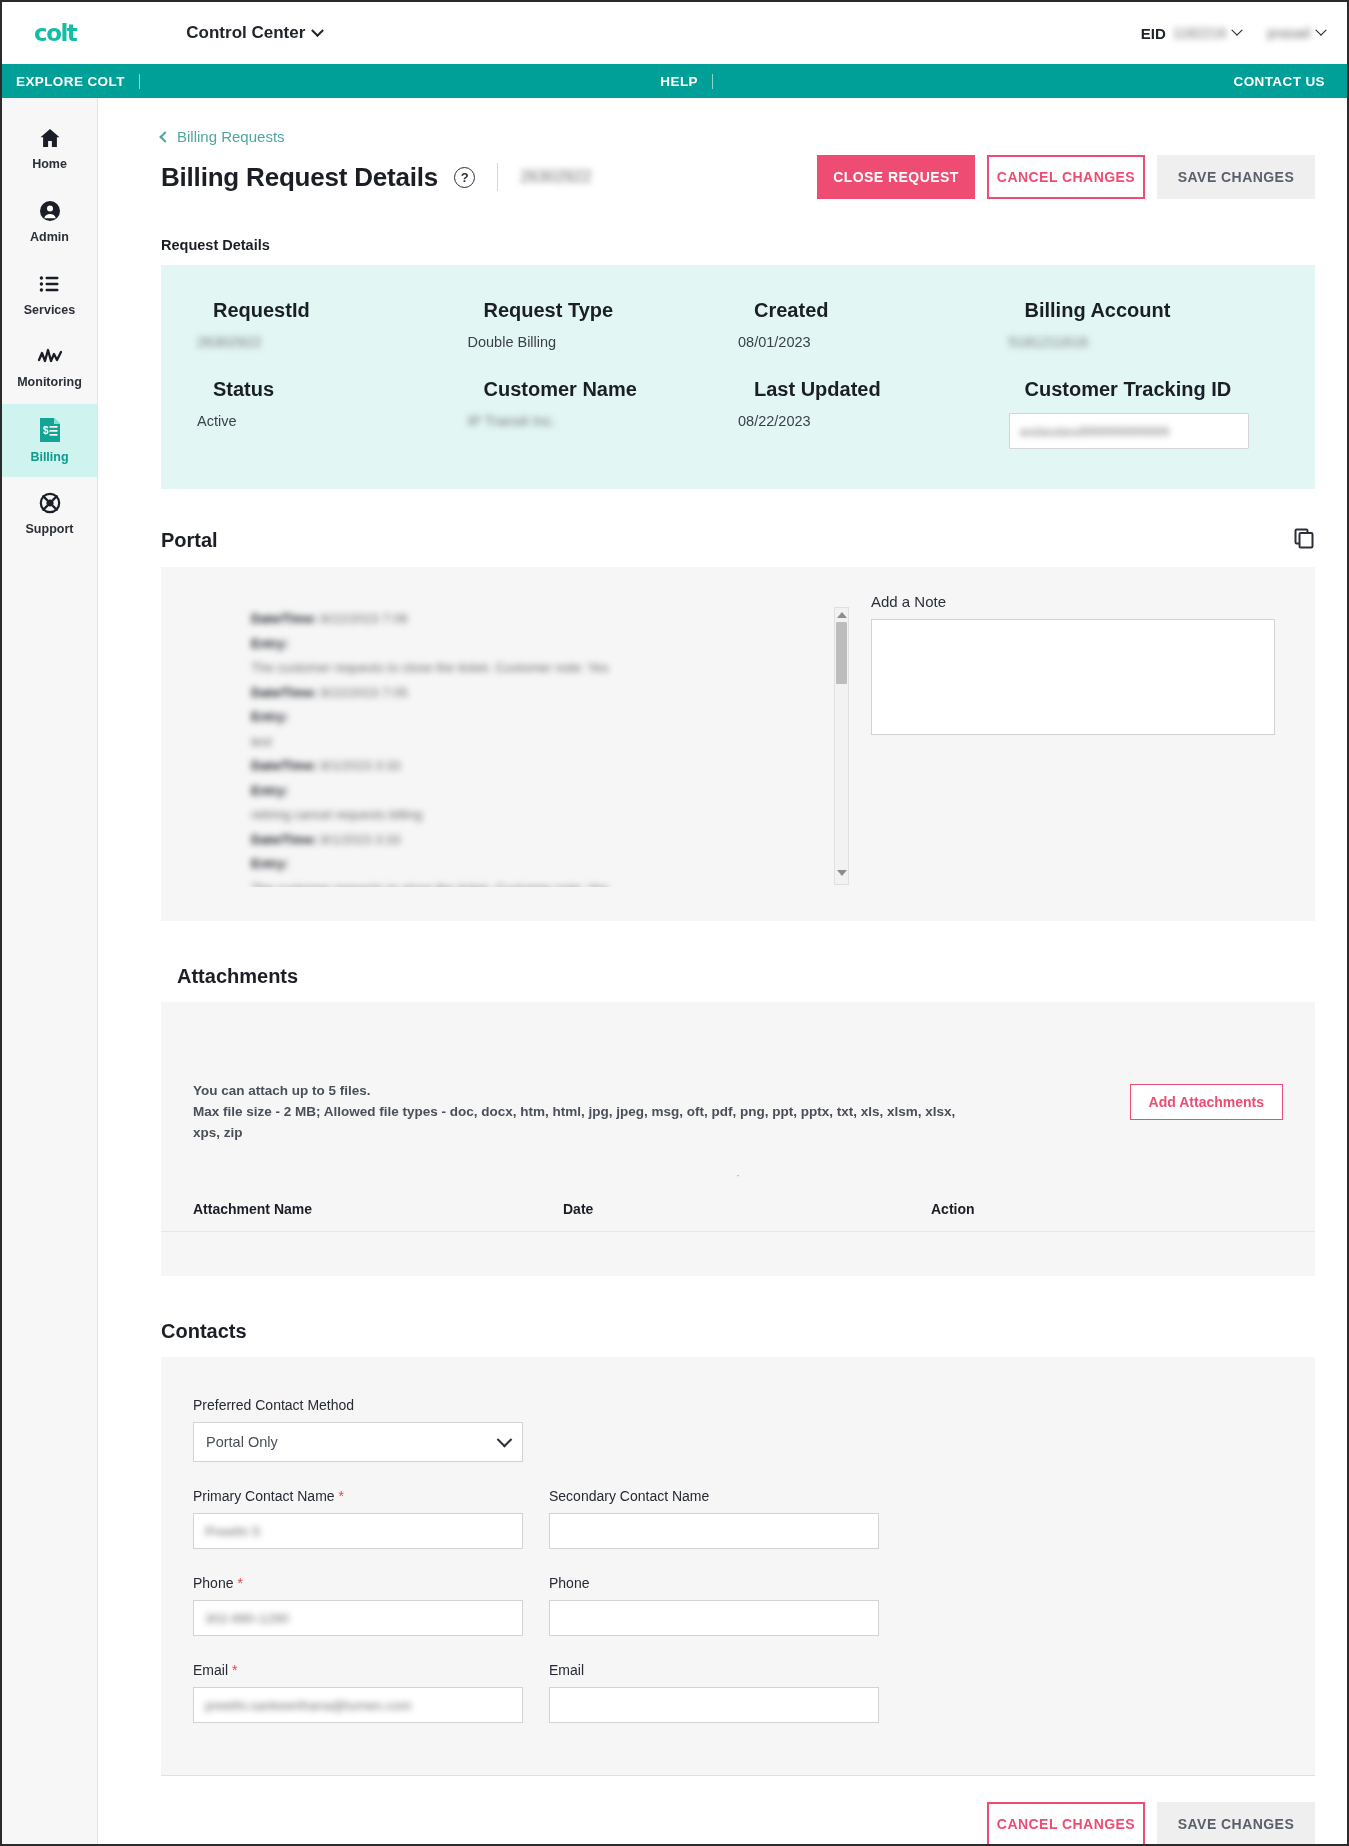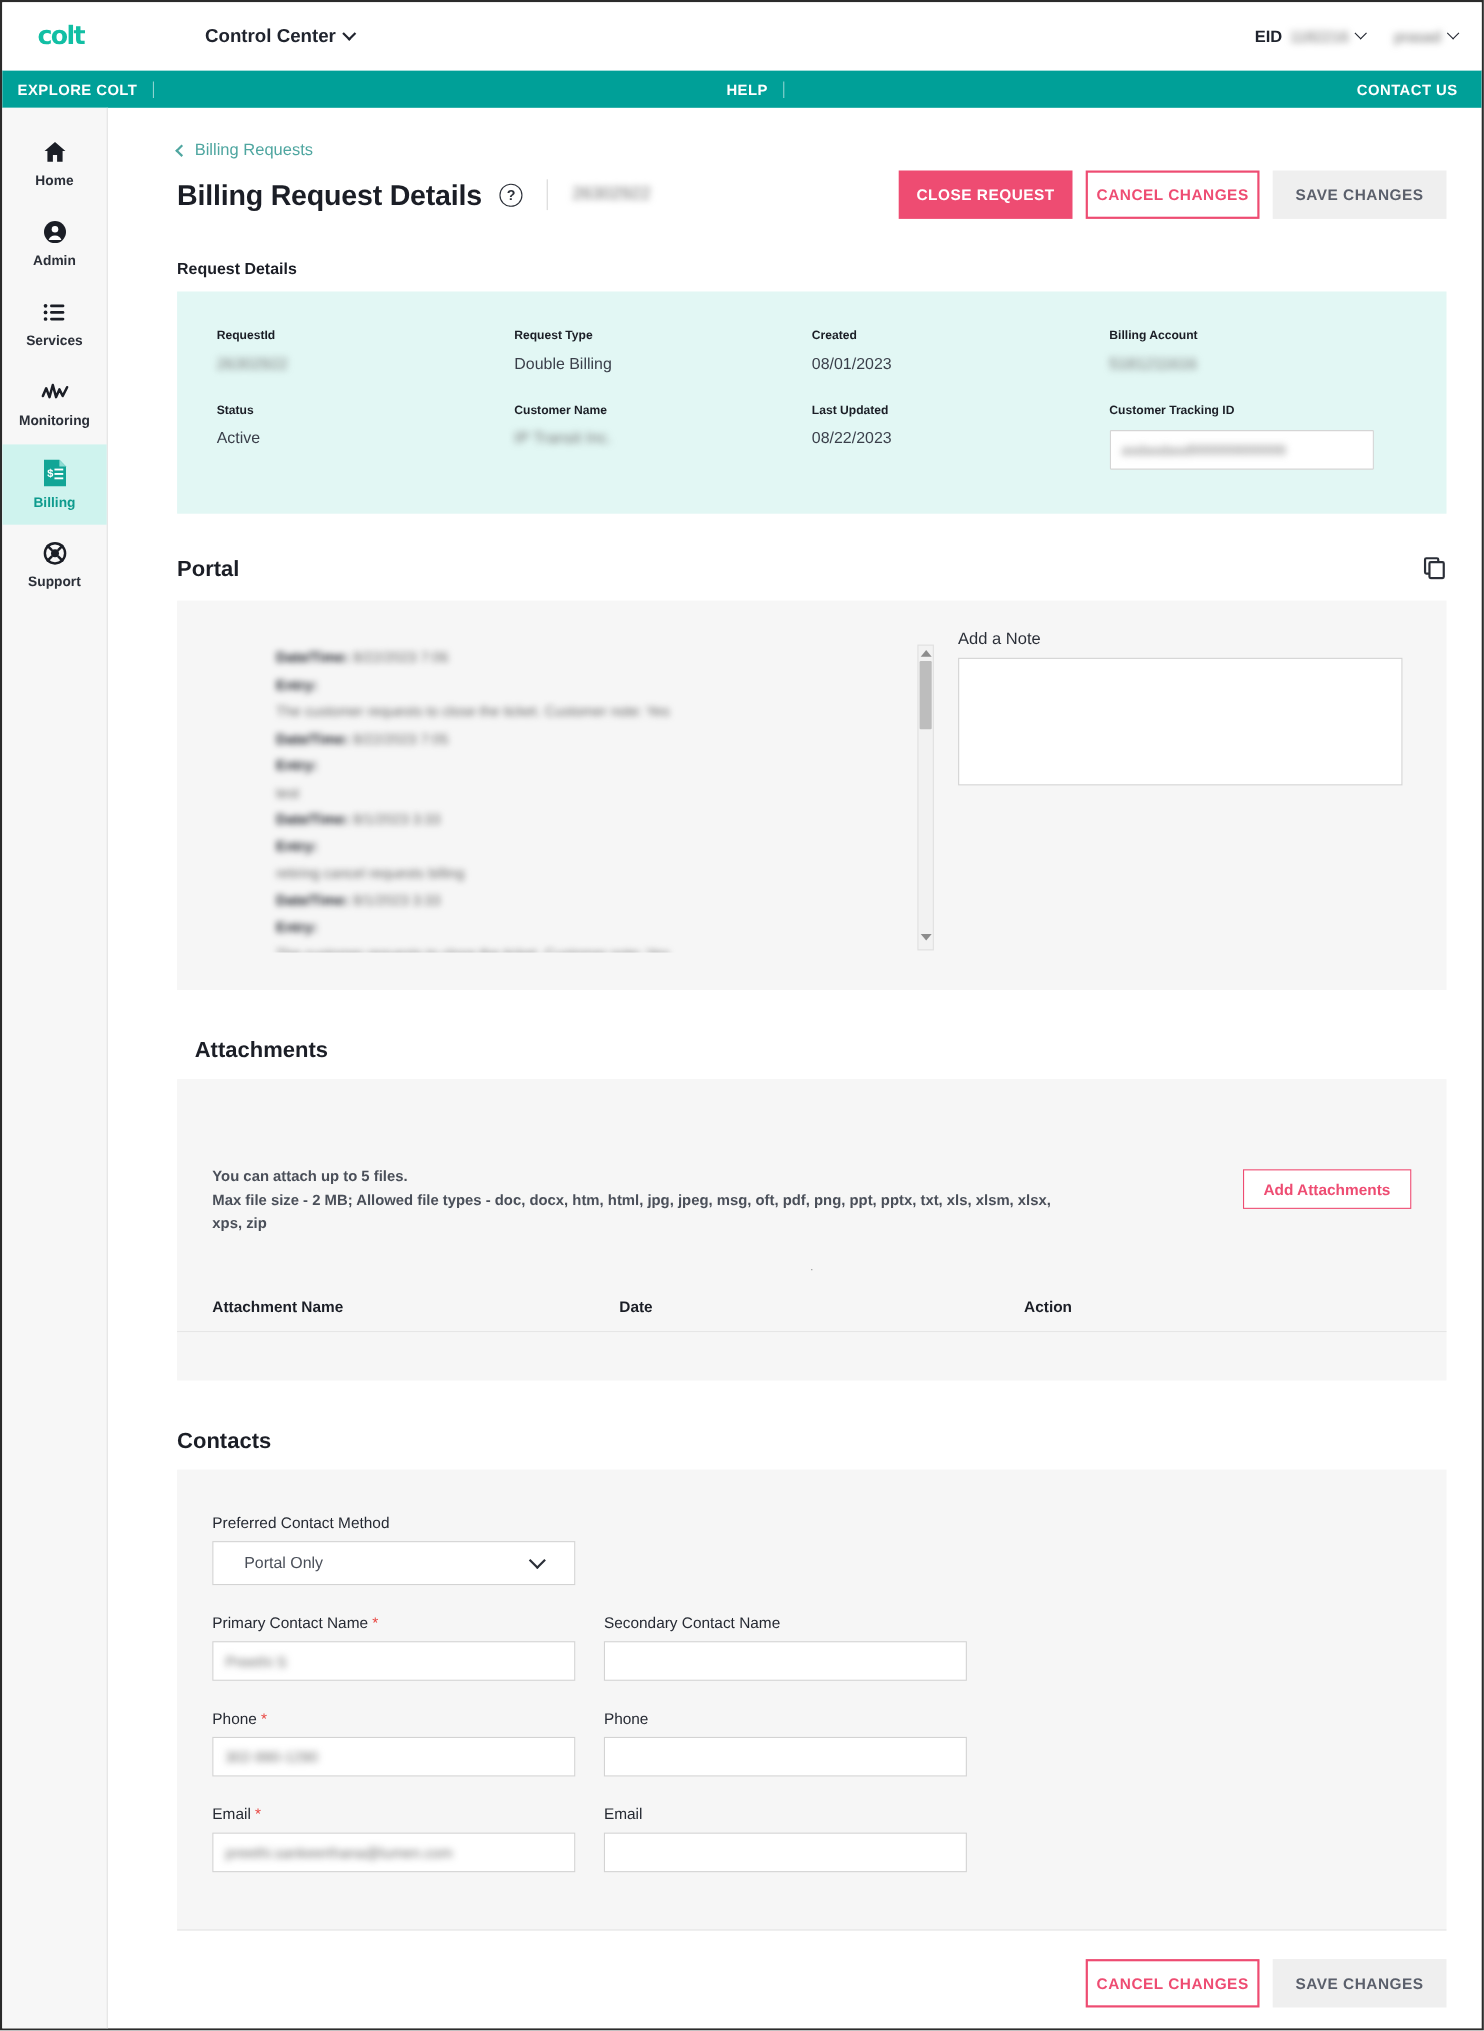--- a/index.html
+++ b/index.html
@@ -142,21 +142,21 @@
   }
 
   
   .details {
     background: #E2F7F4;
     padding: 34px 36px 40px 36px;
     display: grid; grid-template-columns: repeat(4, 1fr);
     row-gap: 28px;
   }
   .d-field { }
-  .d-label { font-size: 11px; font-weight: 700; color: #1b1e26; margin-bottom: 12px; }
+  .d-label { font-size: 20px; font-weight: 700; color: #1b1e26; margin-bottom: 12px; margin-left: 16px; }
   .d-value { font-size: 14.5px; color: #3a3f4a; }
   .d-value.blurv { filter: blur(3.3px); color: #767676; }
   .track-input {
     width: 240px; height: 36px; background: #fff;
     border: 1px solid #d5d5d5; border-radius: 1px;
     padding: 0 10px; font-size: 13px; color: #7a7a7a;
     display: flex; align-items: center;
   }
   .track-input span { filter: blur(3.2px); }
 
@@ -235,21 +235,21 @@
   .req-star { color: #E8443F; font-size: 14px; }
   .f-input {
     width: 330px; height: 36px; background: #fff;
     border: 1px solid #d3d3d3; padding: 0 11px;
     display: flex; align-items: center;
     font-size: 13.5px; color: #6f6f6f;
   }
   .f-input.has-val span { filter: blur(3.2px); }
   .f-select {
     width: 330px; height: 40px; background: #fff;
-    border: 1px solid #d3d3d3; padding: 0 28px;
+    border: 1px solid #d3d3d3; padding: 0 12px;
     display: flex; align-items: center;
     font-size: 14.5px; color: #4a4f59; cursor: pointer;
   }
   .f-select .chev { margin-left: auto; width: 11px; height: 11px;
                     border-right: 2px solid #2b2f38; border-bottom: 2px solid #2b2f38; }
   .frow { display: flex; gap: 26px; margin-top: 26px; }
   .fcol { width: 330px; }
 
   .footer-rule { border-top: 1px solid #e0e0e0; margin: 0 32px 0 63px; }
   .footer-actions {

